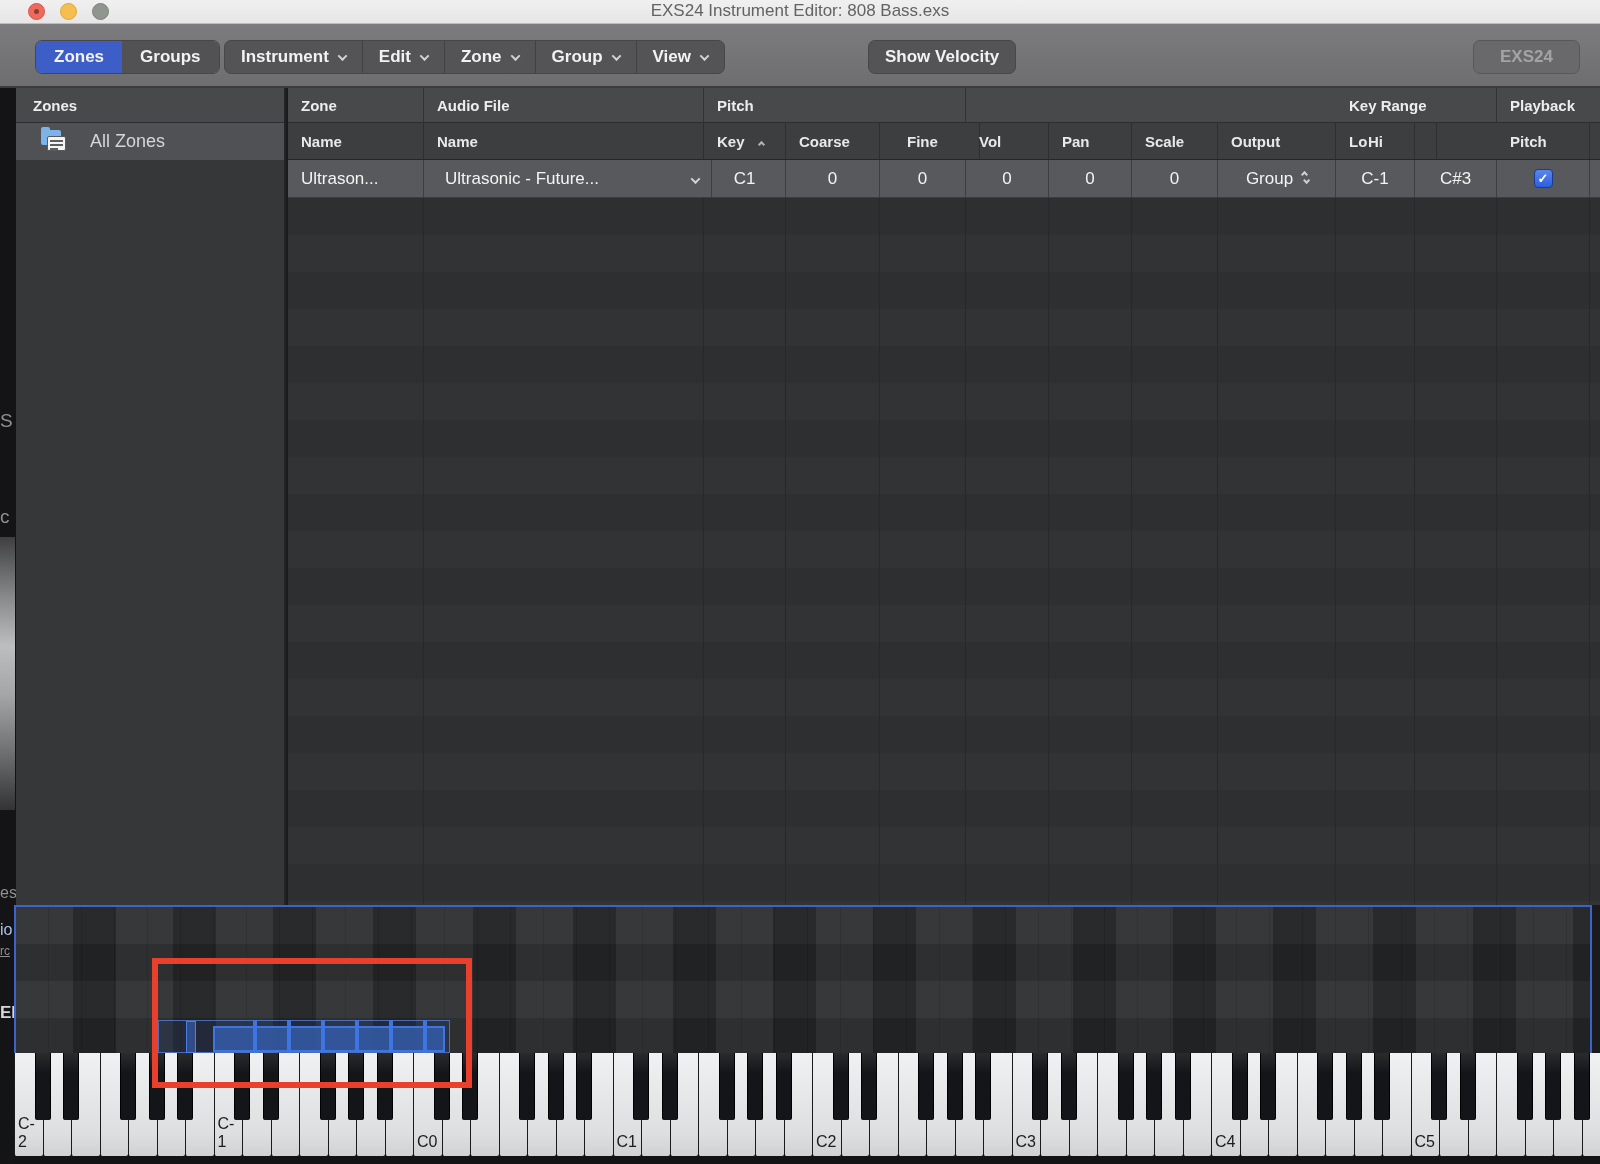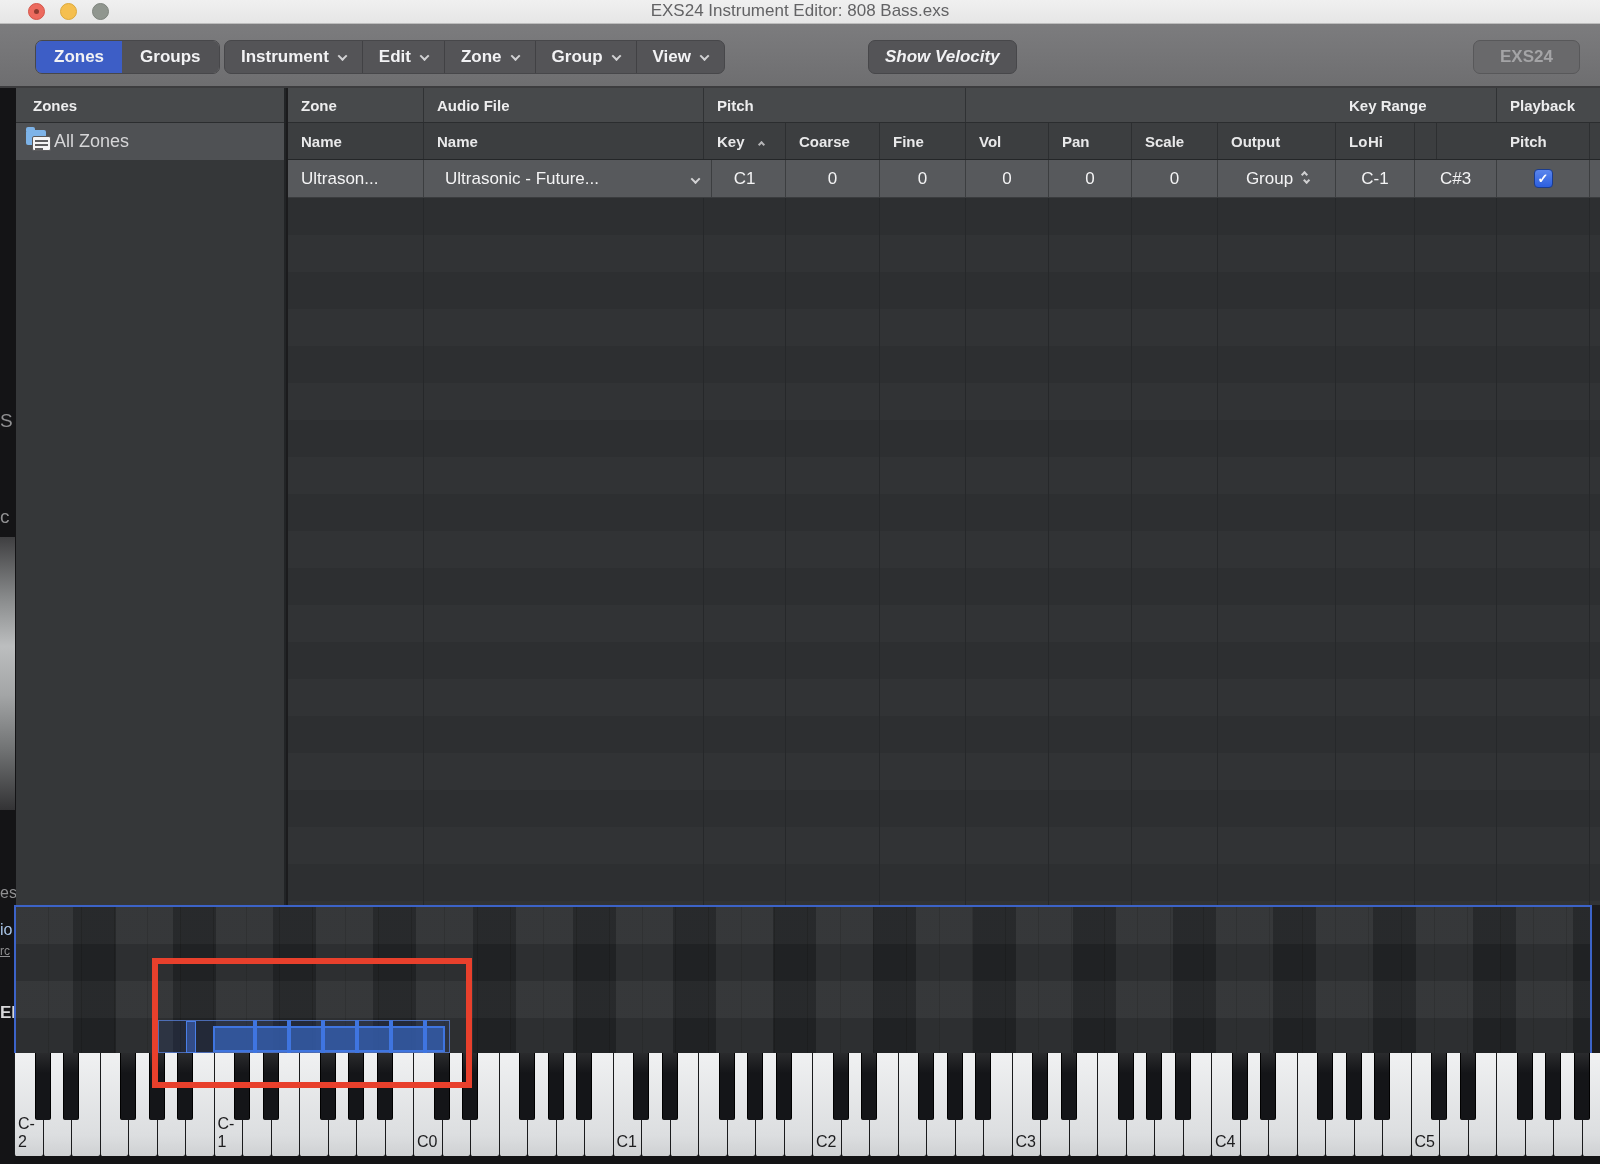--- a/index.html
+++ b/index.html
@@ -28,21 +28,21 @@
     color:#f2f2f4; background:#525255; }
   .seg-btn.sel { background:#3d5ec6; }
   .menubar { position:absolute; left:224px; top:16px; height:34px; display:flex;
     border-radius:7px; overflow:hidden; border:1px solid #47474a; background:#545457;justify-content:center; }
   .menu-btn { display:flex; align-items:center; gap:10px; padding:0 16px; font-size:17px;
     font-weight:700; color:#f2f2f4; border-right:1px solid #414144; }
   .menu-btn:last-child { border-right:none; }
   .btn { position:absolute; top:16px; height:34px; display:flex; align-items:center;
     padding:0 16px; border-radius:7px; border:1px solid #47474a; background:#545457;
     font-size:17px; font-weight:700; color:#f2f2f4; }
-  .btn-velocity { left:868px;font-style:italic; }
+  .btn-velocity { left:868px; }
   .btn-exs { left:1473px; width:107px; justify-content:center; background:#69696b;
     color:#a4a4a6; border-color:#58585a; }
 
   .chev { display:inline-block; width:7px; height:7px;
     border-right:2px solid #d2d2d4; border-bottom:2px solid #d2d2d4; }
   .chev.down { transform:rotate(45deg) translate(-1px,-1px); }
   .chev.up   { transform:rotate(-135deg); }
   .chev.small { width:5px; height:5px; }
 
   
@@ -51,21 +51,21 @@
   .frag { position:absolute; left:0; color:#909092; font-size:19px; white-space:nowrap; }
   .frag-photo { position:absolute; left:0; top:449px; width:15px; height:273px;
     background:linear-gradient(#3f3f41,#87898a 22%,#bcbebf 40%,#a3a5a6 58%,#707273 78%,#333335); }
 
   
   .content { position:absolute; left:16px; top:88px; width:1584px; height:817px; z-index:2; }
   .sidebar { position:absolute; left:0; top:0; width:270px; height:817px; background:#353739;
     border-right:2px solid #222426; }
   .sb-header { height:35px; background:#47494b; border-bottom:1px solid #2b2d2f;
     display:flex; align-items:center; padding-left:17px; font-size:15px; font-weight:700; color:#ededee; }
-  .sb-row { height:37px; display:flex; align-items:center; padding-left:10px;
+  .sb-row { height:37px; display:flex; align-items:center; gap:21px; padding-left:25px;
     font-size:18px; color:#d6d6d8; }
   .sb-row.sel { background:#4f5154; }
   .sb-icon { position:relative; width:28px; height:24px; flex:0 0 28px; }
   .ico-folder { position:absolute; left:0; top:0; width:20px; height:15px; background:#7db3e8;
     border-radius:2px; }
   .ico-folder::before { content:""; position:absolute; left:0; top:-3px; width:9px; height:4px;
     background:#7db3e8; border-radius:2px 2px 0 0; }
   .ico-card { position:absolute; left:6px; top:6px; width:19px; height:15px; background:#f4f4f5;
     border-radius:2px; border:1px solid #5a5a5c; }
   .ico-card i { position:absolute; left:2px; right:2px; height:2px; background:#5d5d5f; }
@@ -226,21 +226,21 @@
           <div class="scell" style="left: 136px; width: 280px;">
             <span>Name</span>
           </div>
           <div class="scell" style="left: 416px; width: 82px;">
             <span>Key</span>
             <span class="sortmark"><span class="chev up small"></span></span>
           </div>
           <div class="scell" style="left: 498px; width: 94px;">
             <span>Coarse</span>
           </div>
-          <div class="scell" style="left: 592px; width: 86px; align-items: center;">
+          <div class="scell" style="left: 606px; width: 86px; align-items: center;">
             <span>Fine</span>
           </div>
           <div class="scell" style="left: 678px; width: 83px;">
             <span>Vol</span>
           </div>
           <div class="scell" style="left: 761px; width: 83px;">
             <span>Pan</span>
           </div>
           <div class="scell" style="left: 844px; width: 86px;">
             <span>Scale</span>

